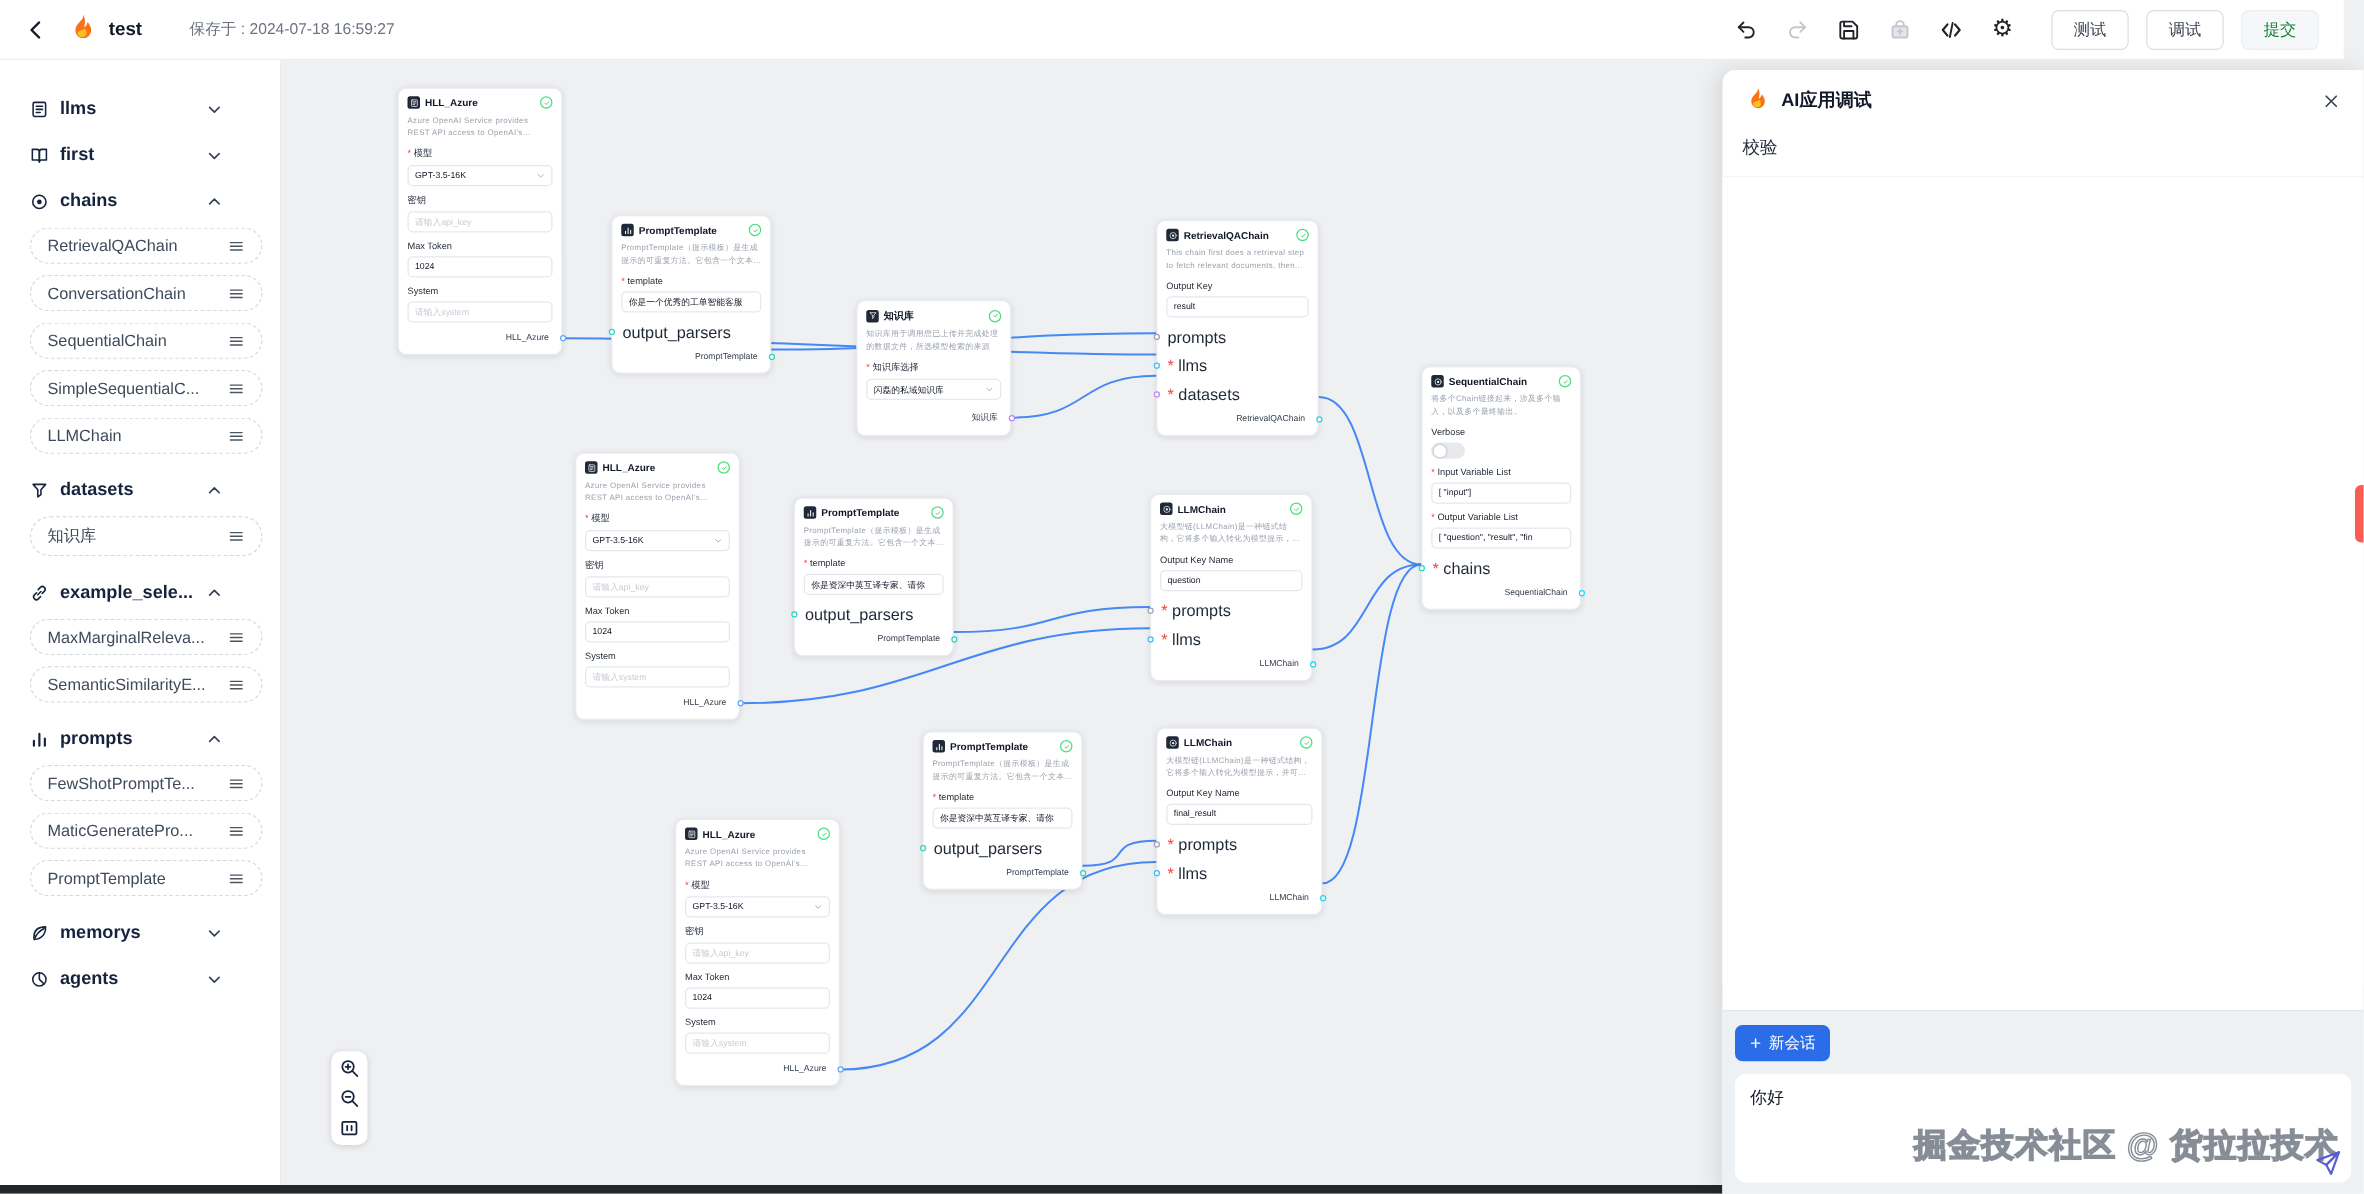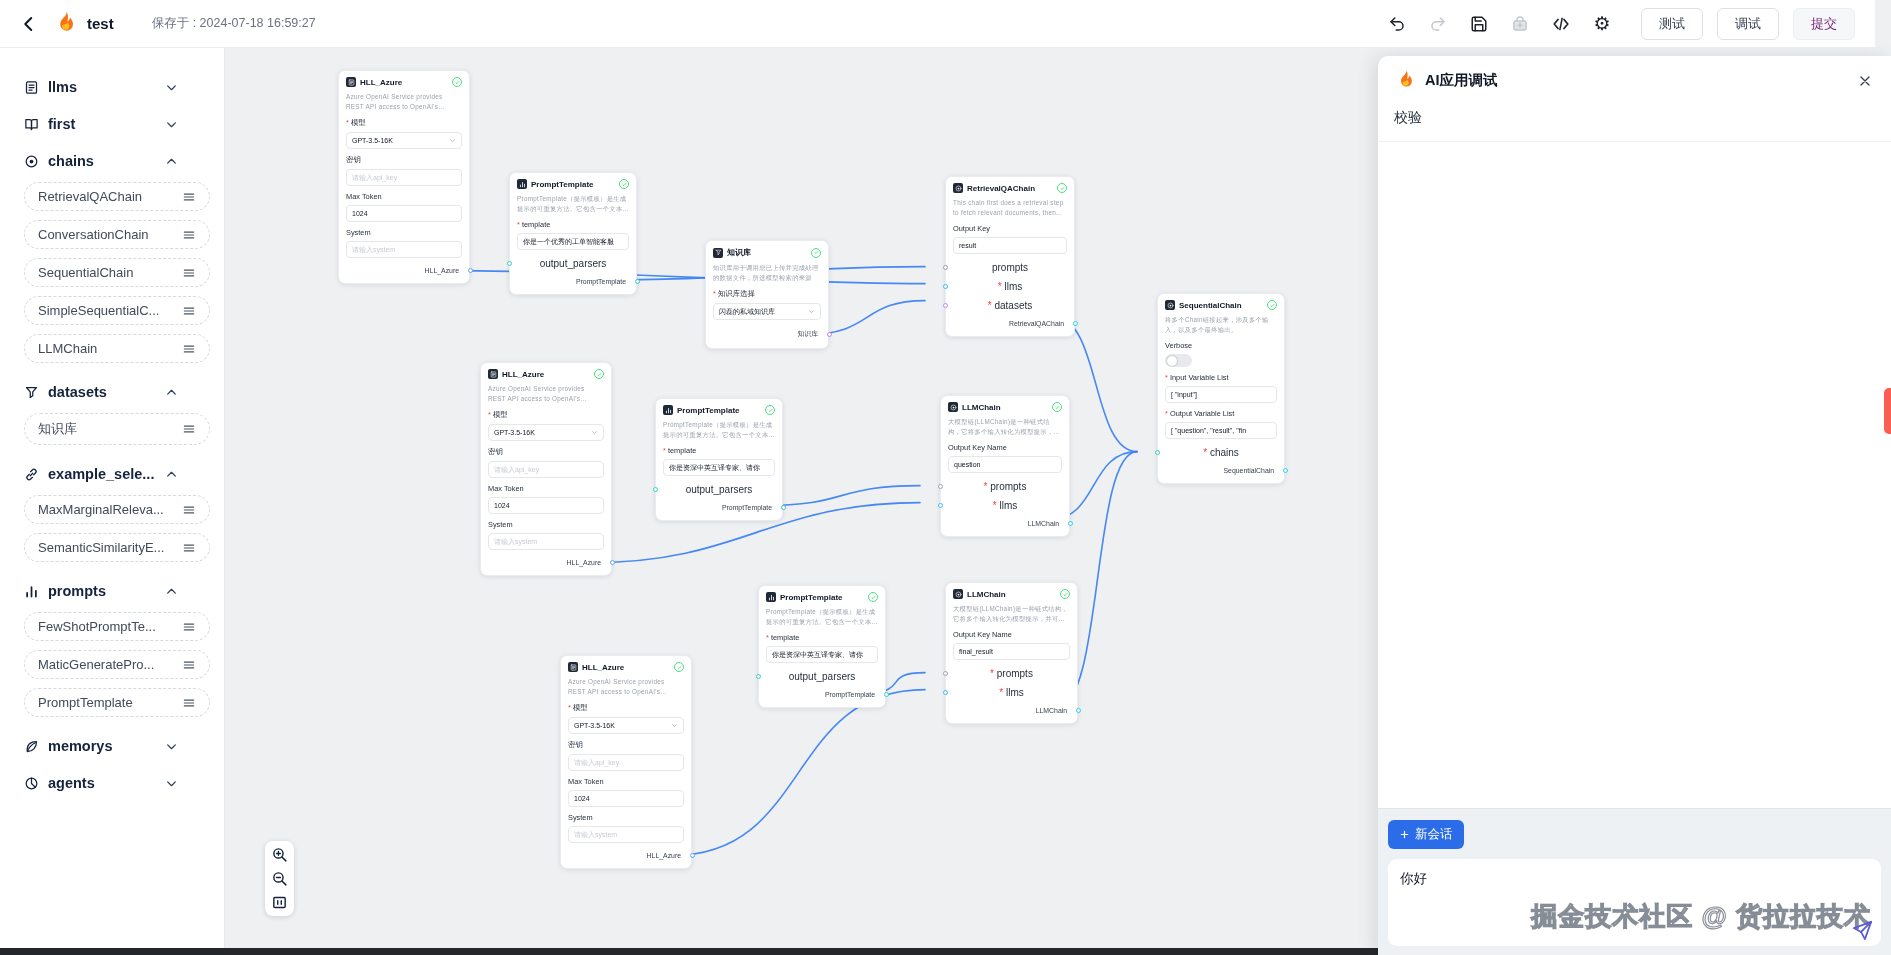--- a/index.html
+++ b/index.html
@@ -13,48 +13,48 @@
   .logo { width:27px; height:27px; }
   .tb-title { font-size:15px; font-weight:700; color:#111827; margin-left:8px; }
   .tb-saved { font-size:12.5px; color:#6b7280; margin-left:38px; }
   .tb-right { margin-left:auto; display:flex; align-items:center; }
   .tb-icons { display:flex; align-items:center; gap:23px; margin-right:30px; }
   .tb-ic { width:18px; height:18px; color:#1f2328; background:none; border:none; padding:0; cursor:pointer; display:flex; align-items:center; justify-content:center; font-size:18px; line-height:1; }
   .tb-ic.dis { color:#c3c7cd; }
   .tb-ic .glyph { font-size:19px; }
   .tb-btns { display:flex; gap:14px; }
   .tb-btn { font-size:13px; color:#374151; background:#fff; border:1px solid #dcdfe3; border-radius:6px; padding:6px 17px; cursor:pointer; font-family:inherit; }
-  .tb-btn.disabled { background:#f6f7f8; color:#701a75; border-color:#eceef0; }
+  .tb-btn.disabled { background:#f6f7f8; color:#15803d; border-color:#eceef0; }
 
   
   .sidebar { position:absolute; top:48px; left:0; width:225px; bottom:7px; background:#fff; border-right:1px solid #e8eaed; padding:10px 14px 10px 24px; overflow:hidden; z-index:10; }
   .sb-sec { display:flex; align-items:center; gap:9px; margin:21px 0 13px; cursor:pointer; }
   .sb-sec .s-ic { width:15px; height:15px; color:#16233c; }
   .sb-sec .s-label { font-size:14.5px; font-weight:700; color:#16233c; }
   .sb-sec .s-ch { margin-left:auto; width:13px; height:13px; color:#334155; margin-right:32px; }
   .sb-item { display:flex; align-items:center; justify-content:space-between; border:1.5px dashed #d6dade; border-radius:16px; padding:6px 13px; margin:9px 0; font-size:13px; color:#3f4a5a; cursor:grab; background:#fff; }
   .sb-item .drag { width:14px; height:14px; color:#4b5563; }
 
   
   .canvas { position:absolute; top:48px; left:225px; right:0; bottom:7px; background:#eef0f2; overflow:hidden; z-index:1; }
   #edges { position:absolute; left:0; top:0; z-index:1; pointer-events:none; }
-  .node { position:absolute; z-index:2; background:#fff; border:1px solid #e9ebef; border-radius:7px; box-shadow:0 1px 5px rgba(15,23,42,.10); padding-bottom:3px;margin-left:20px; }
+  .node { position:absolute; z-index:2; background:#fff; border:1px solid #e9ebef; border-radius:7px; box-shadow:0 1px 5px rgba(15,23,42,.10); padding-bottom:3px; }
   .node-head { display:flex; align-items:center; gap:4px; padding:6px 7px 3px; }
   .node-icon { width:10px; height:10px; min-width:10px; border-radius:2px; background:#1f2937; color:#fff; display:flex; align-items:center; justify-content:center; padding:1.5px; }
   .node-title { font-weight:700; font-size:8px; color:#111827; flex:1; }
   .node-check { width:10px; height:10px; min-width:10px; border:1px solid #4ade80; border-radius:50%; color:#22c55e; display:flex; align-items:center; justify-content:center; padding:1.5px; }
   .node-desc { padding:0 7px; margin:2px 0 3px; color:#9aa1ad; font-size:6.3px; line-height:1.6; letter-spacing:.3px; display:-webkit-box; -webkit-line-clamp:2; -webkit-box-orient:vertical; overflow:hidden; }
   .f-label { padding:0 7px; margin:6px 0 4px; font-size:7.4px; color:#1f2937; }
   .req { color:#ef4444; }
   .f-input { margin:0 7px; height:17px; border:1px solid #e5e7eb; border-radius:4px; display:flex; align-items:center; justify-content:space-between; padding:0 5px; font-size:7px; color:#111827; background:#fff; overflow:hidden; white-space:nowrap; }
   .f-input .ph { color:#c6cbd3; }
   .sel-ch { width:7px; height:7px; color:#9ca3af; min-width:7px; }
   .toggle { margin:3px 7px 2px; width:27px; height:13px; background:#e7e9ed; border-radius:8px; position:relative; cursor:pointer; }
   .toggle .knob { position:absolute; left:1.5px; top:1.5px; width:10px; height:10px; background:#fff; border-radius:50%; box-shadow:0 0 2px rgba(0,0,0,.35); }
-  .port-row { position:relative; display:flex; align-items:center; padding:0 8px; margin:8px 0 7px; font-size:10px; color:#1f2937;justify-content:center; }
+  .port-row { position:relative; display:flex; align-items:center; padding:0 8px; margin:8px 0 7px; font-size:13px; color:#1f2937; }
   .port-dot { position:absolute; width:5px; height:5px; border-radius:50%; background:#fff; border:1.4px solid var(--pc,#38bdf8); }
   .port-row.in .port-dot { left:-3.5px; }
   .port-row.out { justify-content:flex-end; color:#374151; font-size:6.9px; margin:9px 0 6px; }
   .port-row.out .port-dot { right:-3.5px; }
   .zoomctl { position:absolute; left:40px; top:793px; width:29px; background:#fff; border-radius:8px; box-shadow:0 1px 5px rgba(15,23,42,.15); display:flex; flex-direction:column; align-items:center; padding:5px 0; gap:7px; z-index:5; }
   .zbtn { width:17px; height:17px; color:#16233c; background:none; border:none; padding:0; cursor:pointer; }
 
   
   .panel { position:absolute; top:56px; right:0; bottom:0; width:513px; background:#fff; border-radius:10px 0 0 0; box-shadow:-4px 0 18px rgba(0,0,0,.10); z-index:20; display:flex; flex-direction:column; }
   .p-head { display:flex; align-items:center; gap:8px; padding:13px 18px 11px 16px; }

